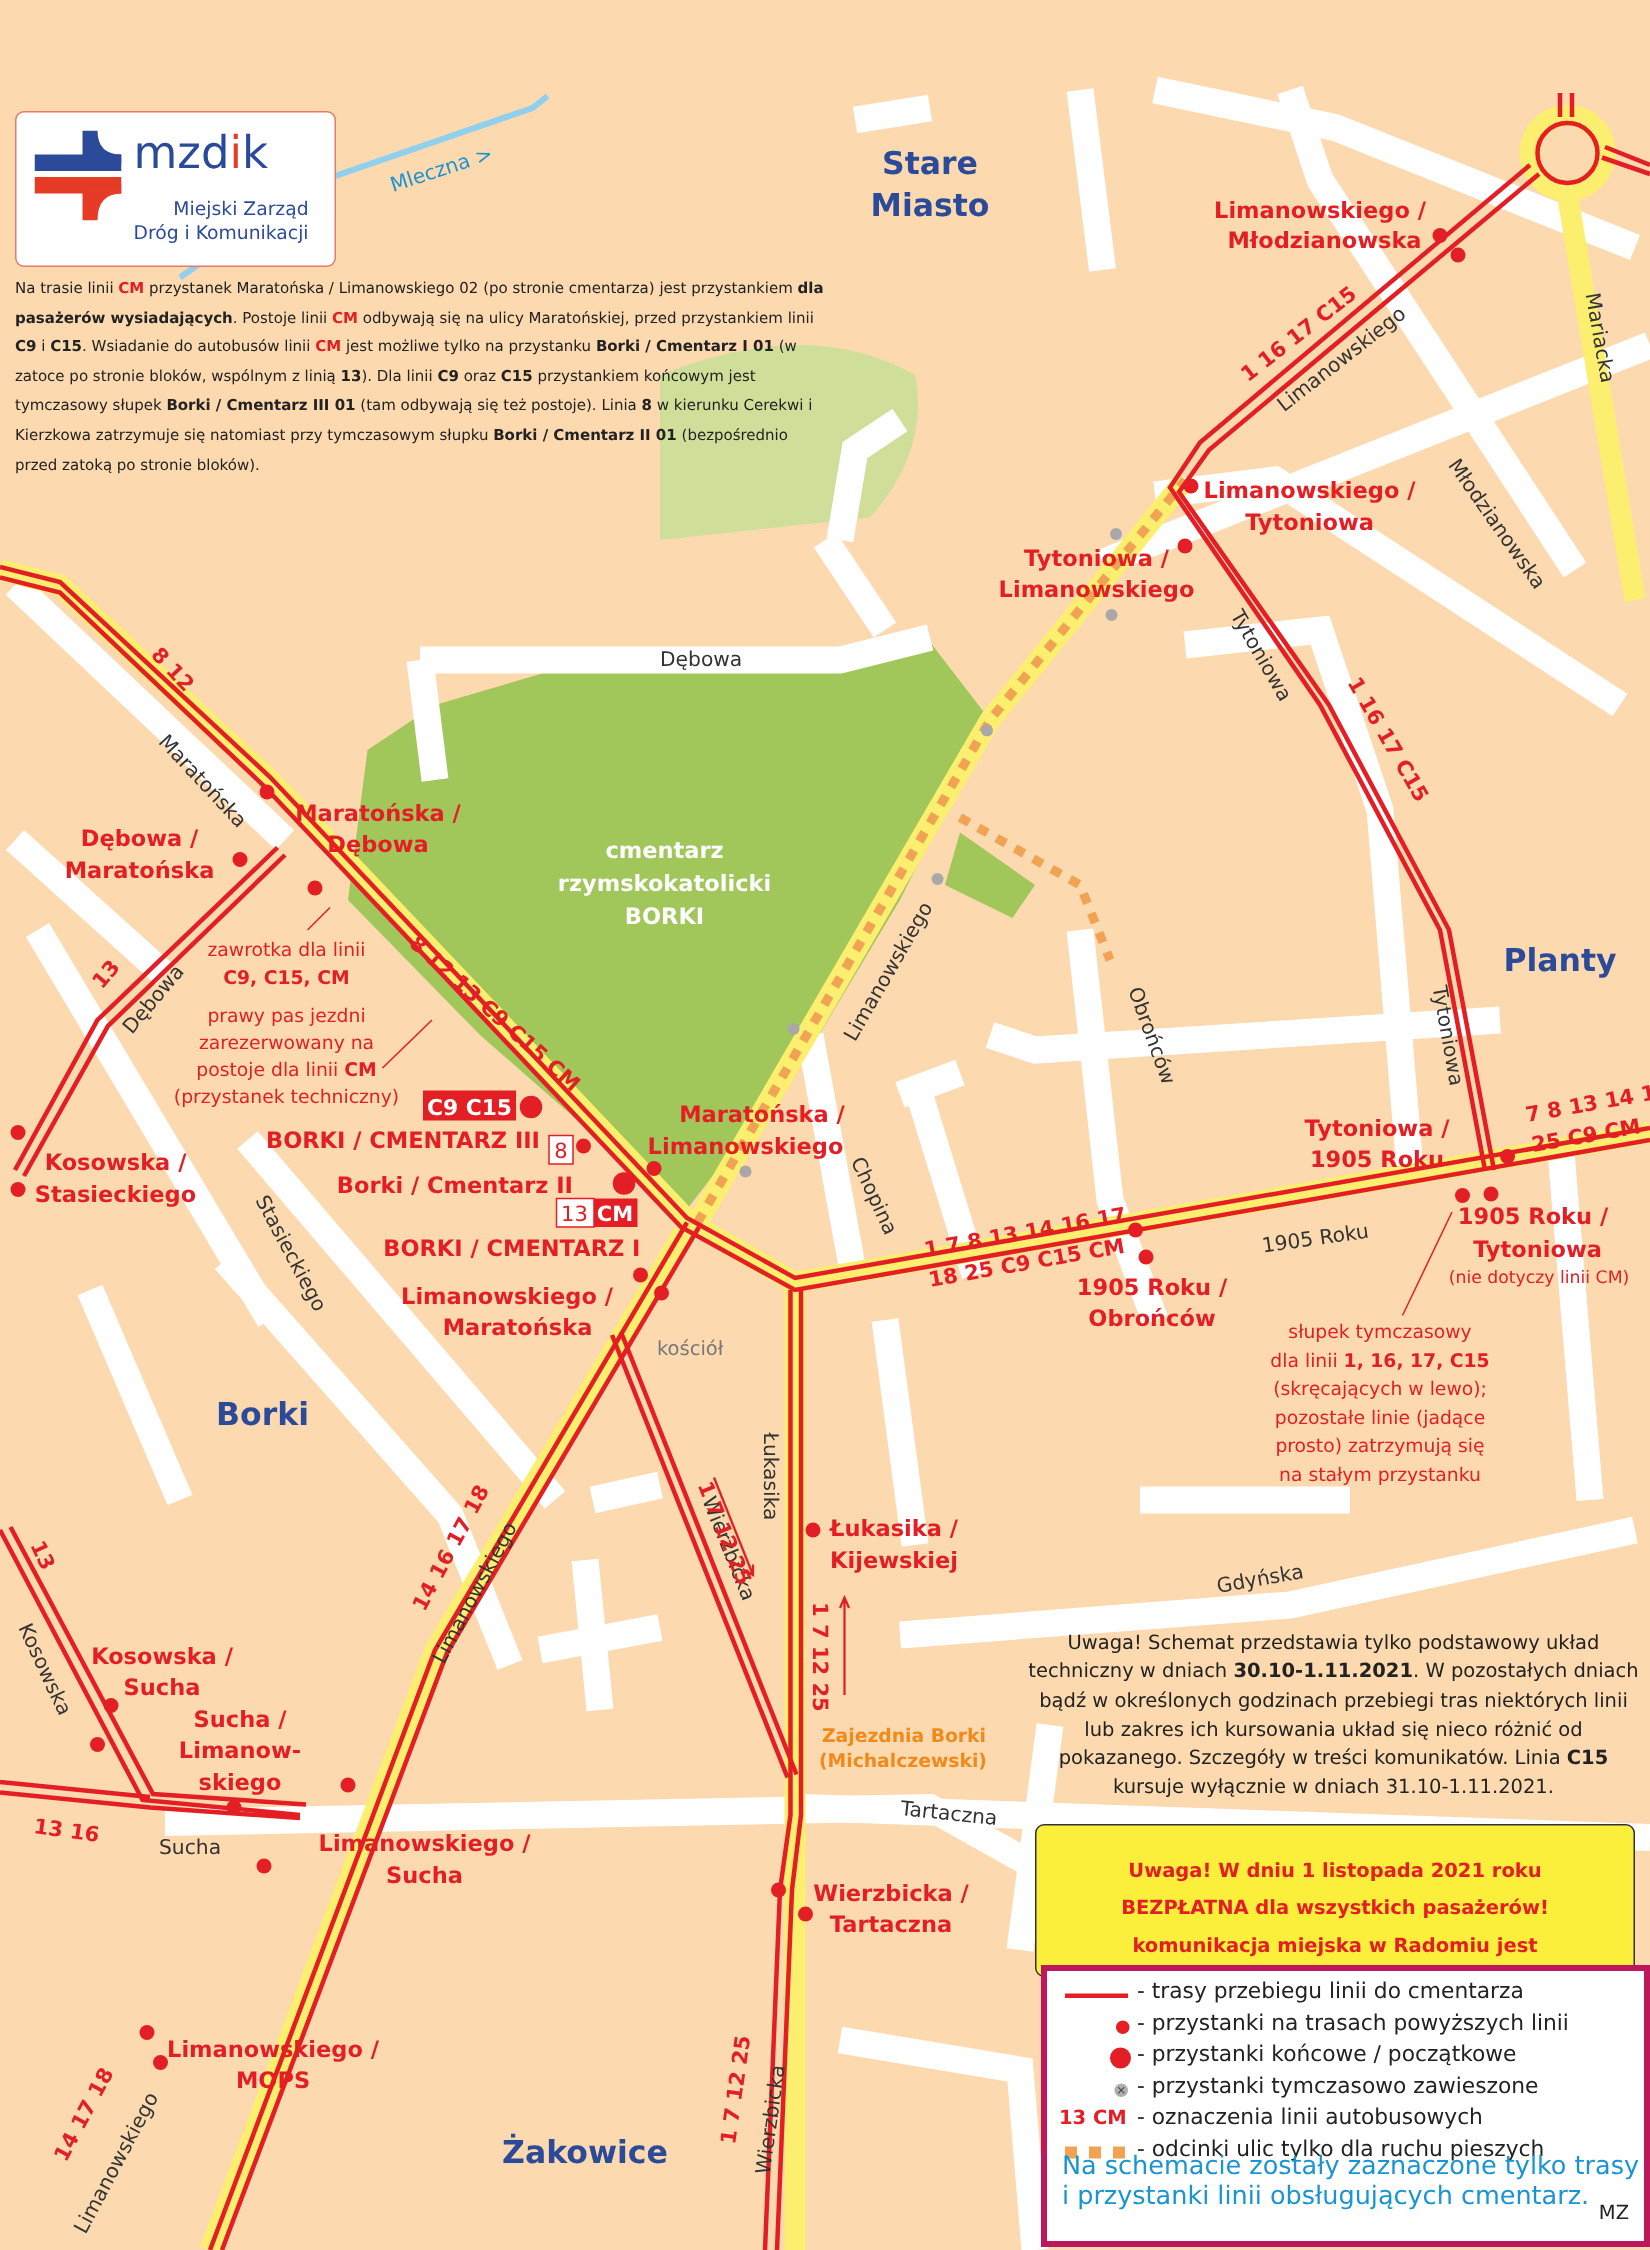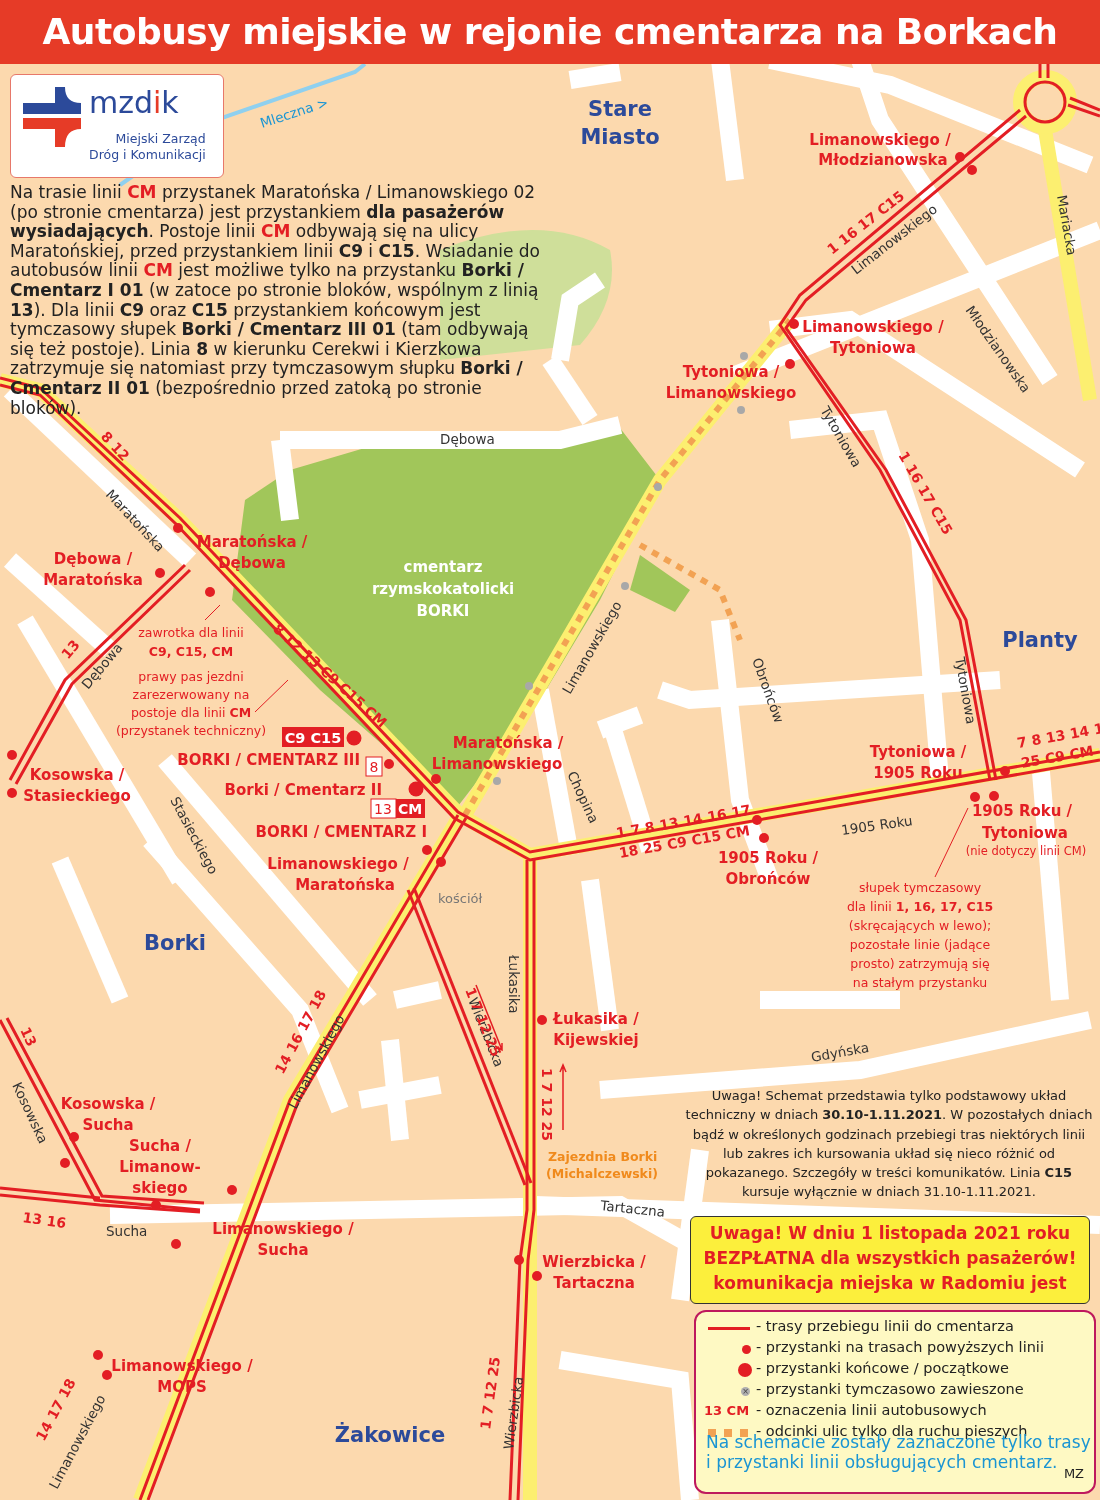--- a/index.html
+++ b/index.html
@@ -4,27 +4,27 @@
 <style>
   html,body{margin:0;padding:0;background:#2b2b2b;}
   #page{position:relative;width:1100px;height:1500px;background:#fcd9ae;overflow:hidden;font-family:"DejaVu Sans","Liberation Sans",sans-serif;}
   #title-bar{position:absolute;left:0;top:0;width:1100px;height:64px;background:#e63b27;color:#fff;font-weight:bold;font-size:36px;line-height:64px;text-align:center;letter-spacing:-0.5px;font-family:"DejaVu Sans",sans-serif;}
   #map{position:absolute;left:0;top:0;}
   .logo-box{position:absolute;left:10px;top:74px;width:196px;height:102px;background:#fff;border:1px solid #e7786a;border-radius:6px;padding-left:16px;}
   .logo-mark{position:absolute;left:12px;top:12px;}
   .logo-name{position:absolute;left:78px;top:10px;font-size:30px;color:#2c4a9a;font-family:"DejaVu Sans",sans-serif;}
   .logo-name .i{color:#e63b27;}
   .logo-sub{position:absolute;left:78px;top:56px;font-size:12.5px;line-height:16px;color:#2c4a9a;font-family:"DejaVu Sans",sans-serif;text-align:right;}
-  .info-text{position:absolute;left:10px;top:183px;width:545px;font-size:17px;line-height:19.6px;color:#222;font-family:"DejaVu Sans",sans-serif;}
+  .info-text{position:absolute;left:10px;top:183px;width:545px;font-size:10px;line-height:19.6px;color:#222;font-family:"DejaVu Sans",sans-serif;}
   .info-text b{font-weight:bold;}
   .info-text .red{color:#e31e24;font-weight:bold;}
   .notice{position:absolute;left:684px;top:1086px;width:410px;font-size:13px;line-height:19.3px;color:#222;text-align:center;font-family:"DejaVu Sans",sans-serif;}
   .notice b{font-weight:bold;}
-  .free-box{position:absolute;left:690px;top:1216px;width:398px;height:82px;background:#fcef3c;border:1.5px solid #333;border-radius:6px;color:#e31e24;font-weight:bold;font-size:17px;line-height:25px;text-align:center;padding-top:4px;font-family:"DejaVu Sans",sans-serif;}
-  .legend{position:absolute;left:694px;top:1310px;width:398px;height:180px;background:#fef9c3;border:2px solid #be185d;border-radius:12px;font-family:"DejaVu Sans",sans-serif;}
+  .free-box{position:absolute;left:690px;top:1216px;width:398px;height:82px;background:#fcef3c;border:1.5px solid #333;border-radius:6px;color:#e31e24;font-weight:bold;font-size:13px;line-height:25px;text-align:center;padding-top:18px;font-family:"DejaVu Sans",sans-serif;}
+  .legend{position:absolute;left:694px;top:1310px;width:398px;height:180px;background:#ffffff;border:4px solid #be185d;border-radius:0;font-family:"DejaVu Sans",sans-serif;}
   .legend-row{position:absolute;left:0;height:20px;font-size:14.5px;color:#222;white-space:nowrap;}
   .legend-row .sym{position:absolute;display:block;}
   .legend-row .lbl{position:absolute;left:60px;top:0;}
   .legend-note{position:absolute;left:10px;top:120px;font-size:17px;line-height:20px;color:#1a95d3;}
   .legend-mz{position:absolute;right:10px;top:154px;font-size:13px;color:#222;margin-left:28px;}
   svg text{font-family:"DejaVu Sans","Liberation Sans",sans-serif;}
   .stop{fill:#e31e24;font-weight:bold;font-size:15px;}
   .street{fill:#333;font-size:13.5px;}
   .lines{fill:#e31e24;font-size:14px;font-weight:bold;}
   .district{fill:#2c4a9a;font-weight:bold;font-size:21px;}
@@ -281,21 +281,20 @@
     <text x="920" y="892" class="note">słupek tymczasowy</text>
     <text x="920" y="911" class="note"><tspan>dla linii </tspan><tspan font-weight="bold">1, 16, 17, C15</tspan></text>
     <text x="920" y="930" class="note">(skręcających w lewo);</text>
     <text x="920" y="949" class="note">pozostałe linie (jadące</text>
     <text x="920" y="968" class="note">prosto) zatrzymują się</text>
     <text x="920" y="987" class="note">na stałym przystanku</text>
   </g>
   <path d="M935 877 L968 808" stroke="#e31e24" stroke-width="1"></path>
 </svg>
 
-<div id="title-bar">Autobusy miejskie w rejonie cmentarza na Borkach</div>
 
 <div class="logo-box">
   <svg class="logo-mark" width="58" height="60" viewBox="0 0 58 60">
     <rect x="0" y="16" width="58" height="11" fill="#2c4a9a"></rect>
     <path d="M32 0 L42 0 Q42 16 58 16 L58 22 L32 22 Z" fill="#2c4a9a"></path>
     <rect x="0" y="31" width="58" height="11" fill="#e63b27"></rect>
     <path d="M32 60 L42 60 Q42 42 58 42 L58 36 L32 36 Z" fill="#e63b27"></path>
   </svg>
   <div class="logo-name"><span>mzd</span><span class="i">i</span><span>k</span></div>
   <div class="logo-sub">

